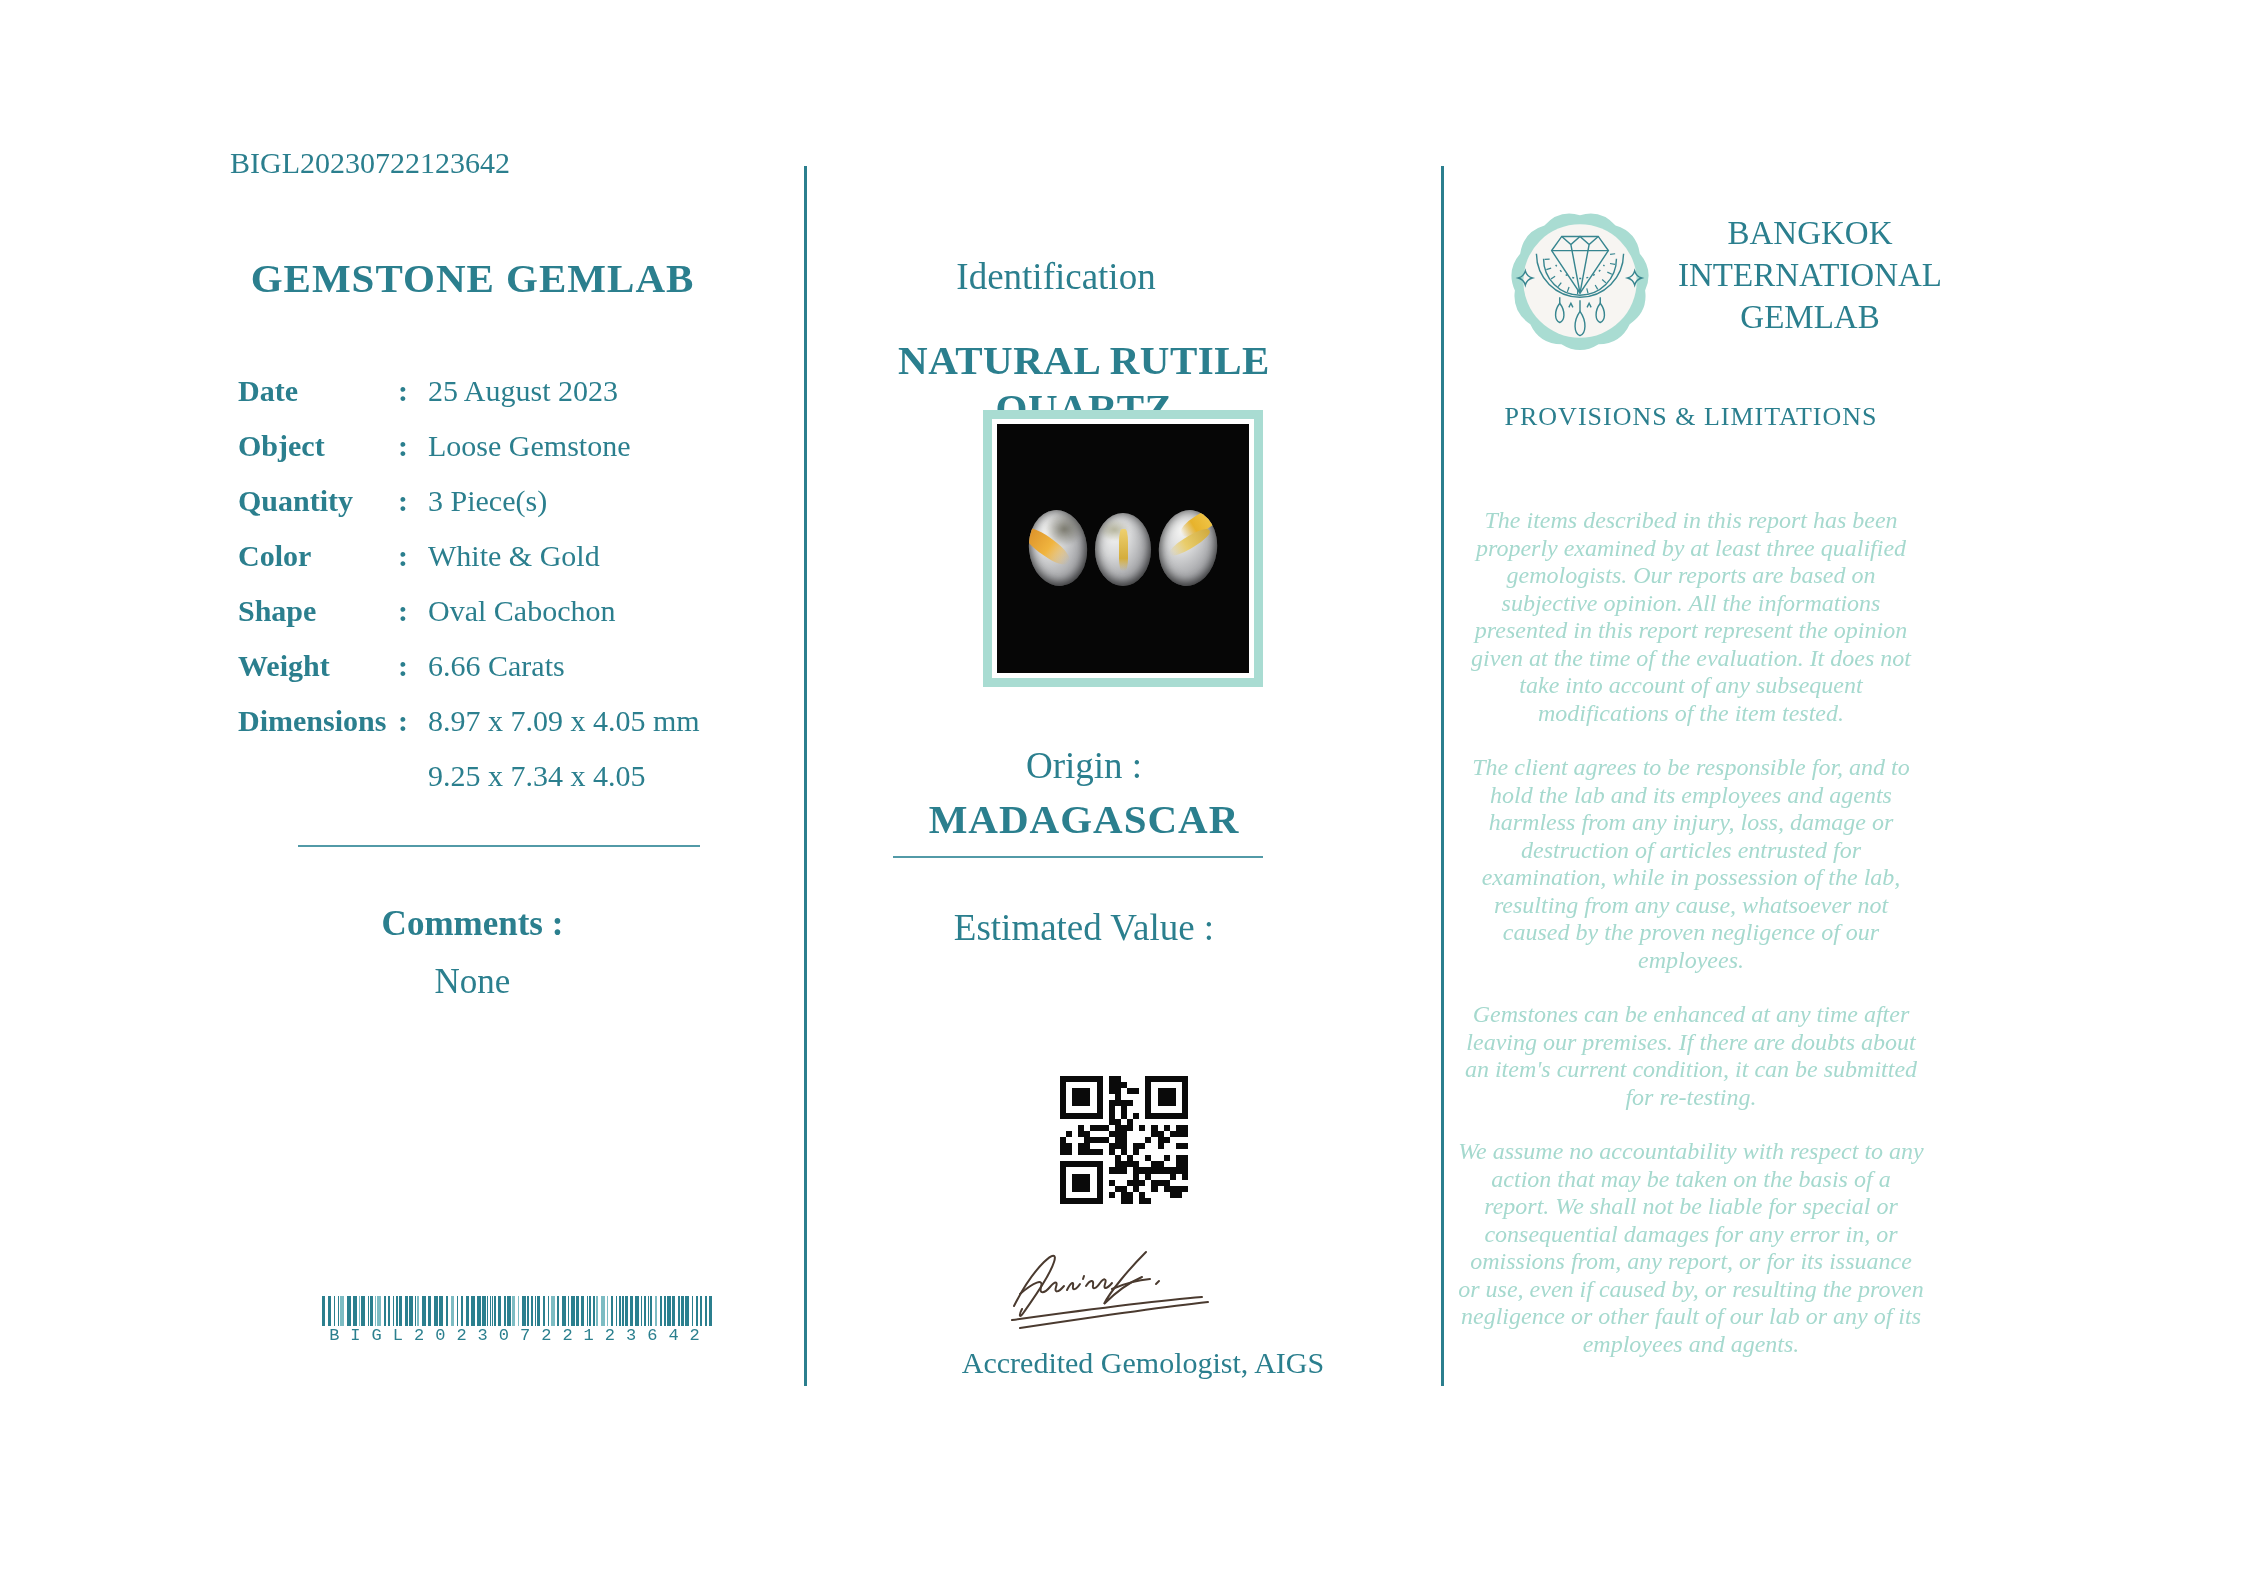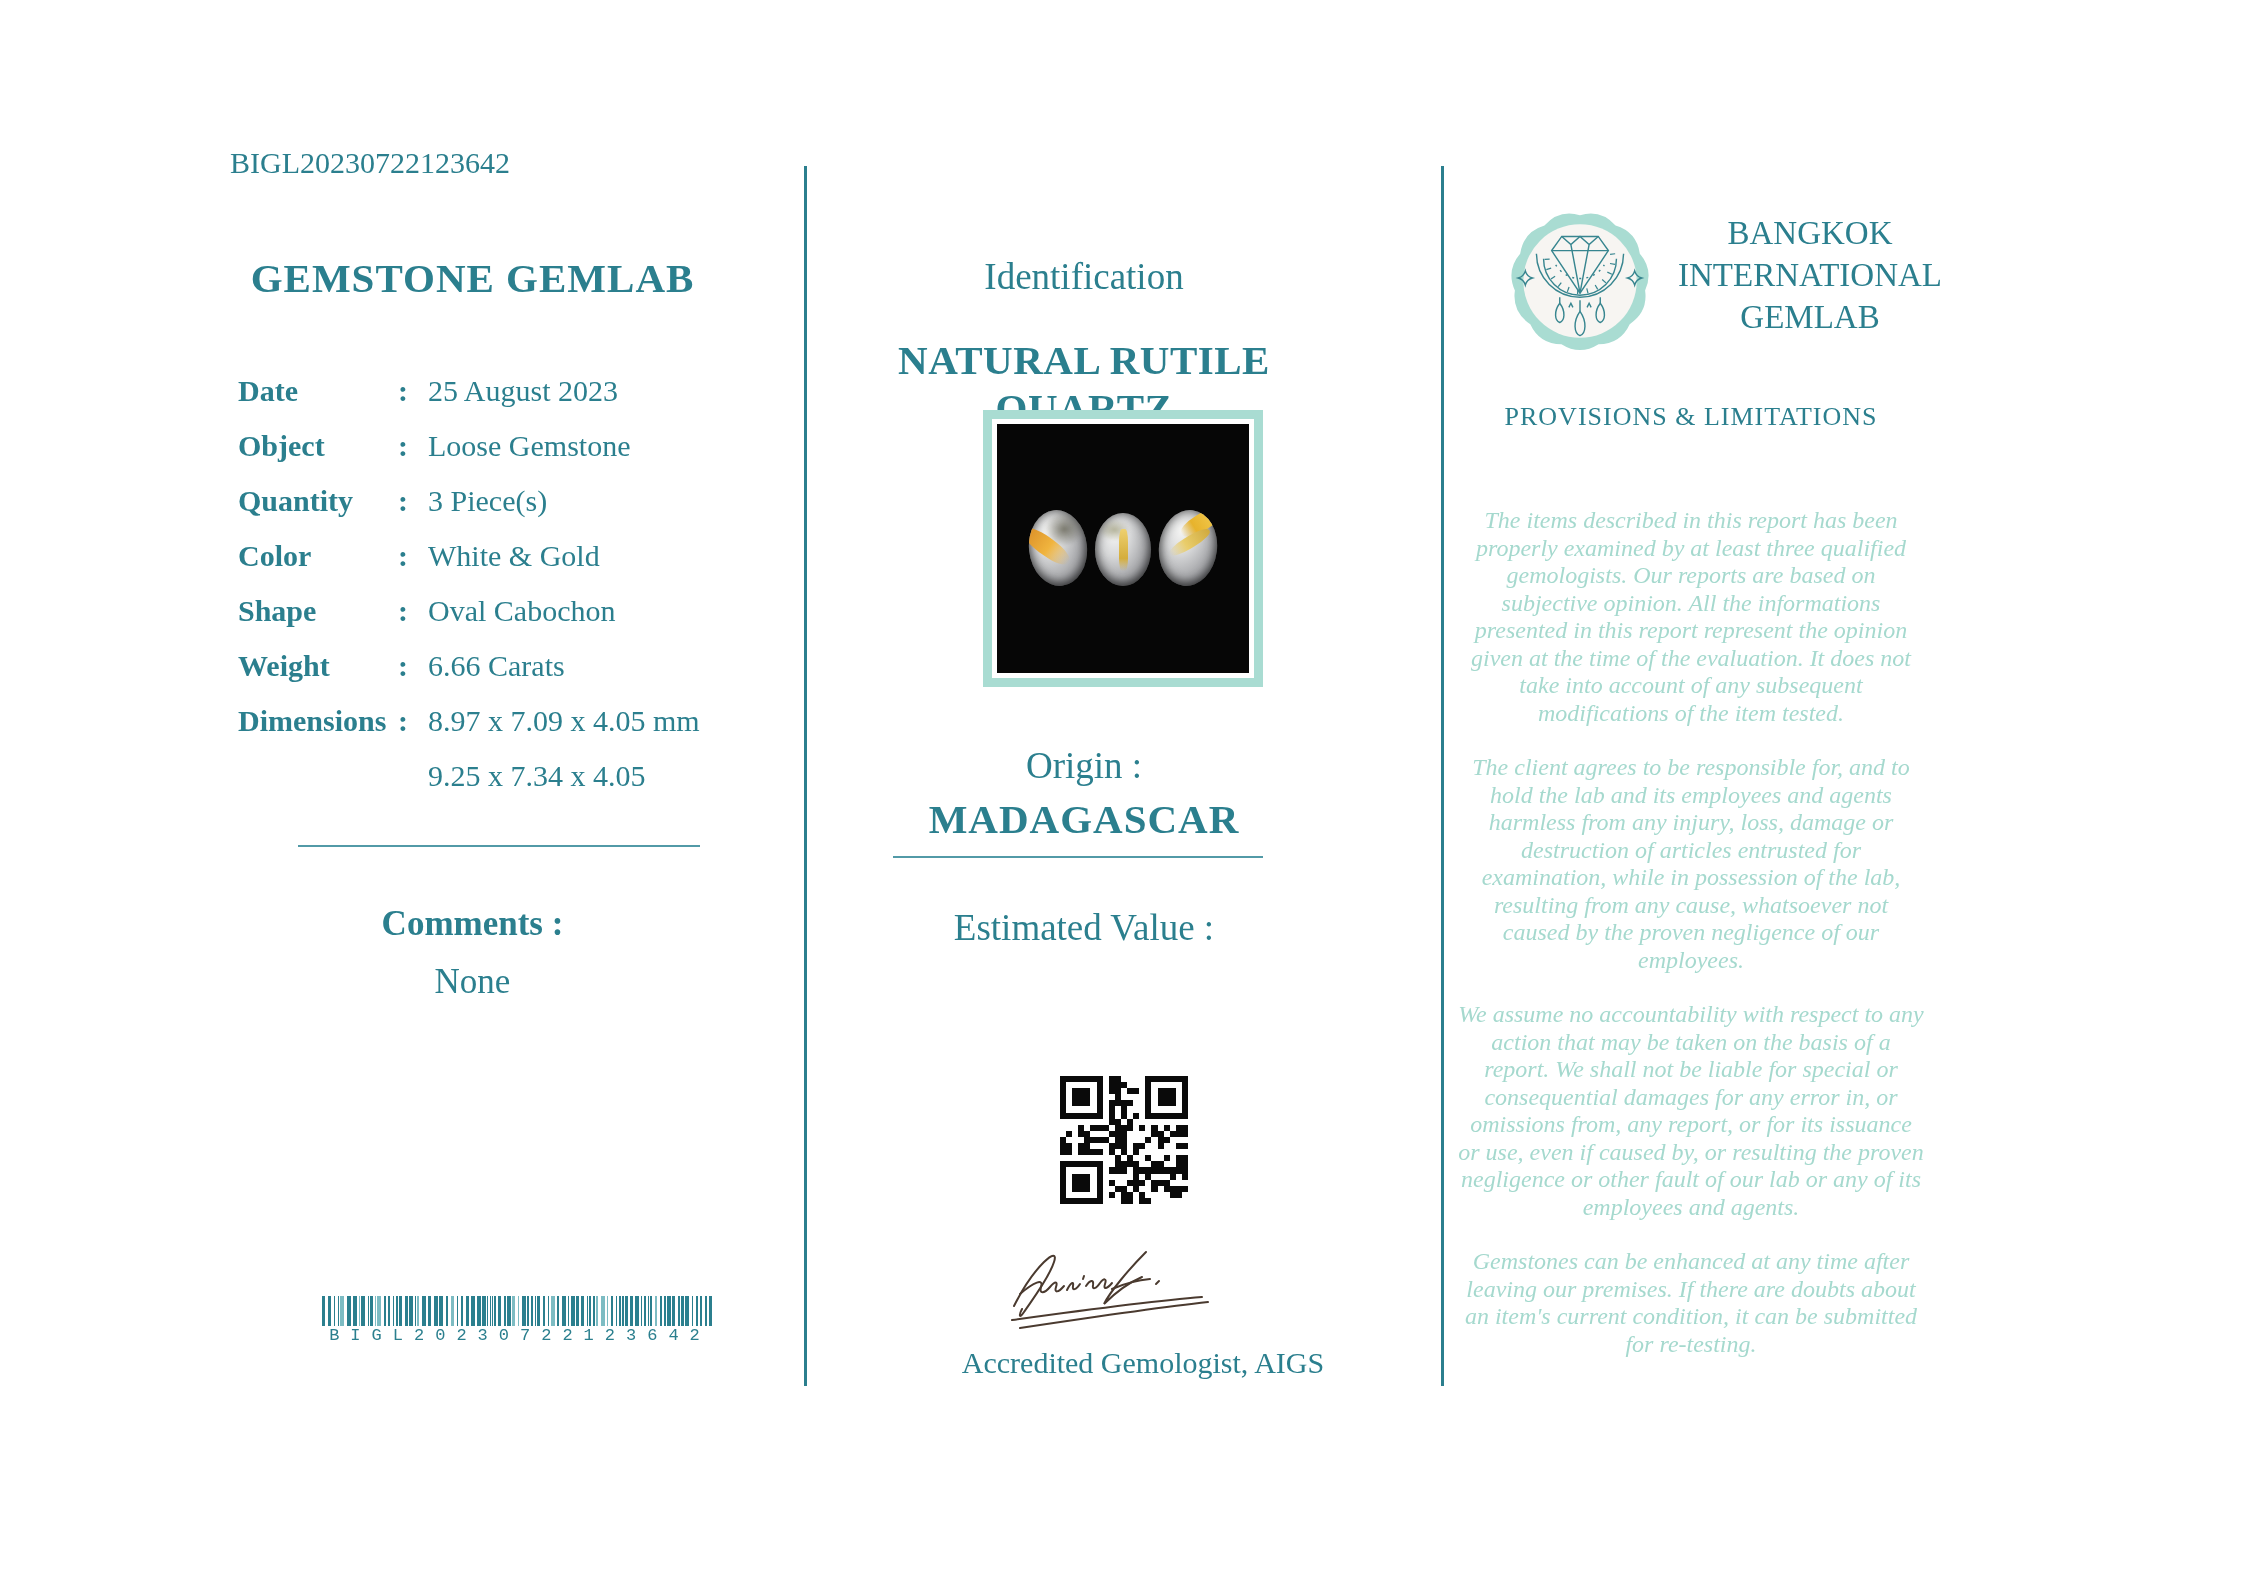--- a/index.html
+++ b/index.html
@@ -33,21 +33,21 @@
   .barcode i.lt{background:#7dbcc3;}
   .barcode-text{left:322px;top:1326px;width:396px;font-family:"Liberation Mono","DejaVu Sans Mono",monospace;
     font-size:17px;letter-spacing:11px;text-align:center;white-space:nowrap;color:var(--teal);}
 
   
   .vdiv{top:166px;width:2.5px;height:1220px;background:var(--teal);}
   .vdiv.d1{left:804px;}
   .vdiv.d2{left:1441px;}
 
   
-  .ident-label{left:806px;top:255px;width:556px;font-size:37px;}
+  .ident-label{left:778px;top:255px;width:556px;font-size:37px;}
   .gem-name{left:806px;top:336px;width:556px;font-size:41px;font-weight:bold;letter-spacing:.5px;}
   .gem-photo{left:983px;top:410px;width:280px;height:277px;background:var(--badge);padding:9px;}
   .gem-photo-white{width:100%;height:100%;background:#fff;padding:5px;}
   .gem-photo-black{position:relative;width:100%;height:100%;background:#060606;overflow:hidden;}
   .gem{position:absolute;border-radius:50%;overflow:hidden;
     background:radial-gradient(ellipse at 35% 28%,#f5f5f4 0%,#d8d9da 30%,#a8a9ac 62%,#77787c 88%,#5d5e62 100%);
     box-shadow:inset 0 0 12px rgba(0,0,0,.55), inset 0 -4px 8px rgba(0,0,0,.35);}
   .gem b{position:absolute;display:block;}
   .gem.g1{left:32px;top:86px;width:58px;height:76px;transform:rotate(-6deg);}
   .gem.g2{left:98px;top:89px;width:56px;height:73px;}
@@ -465,17 +465,17 @@
     <div>BANGKOK</div>
     <div>INTERNATIONAL</div>
     <div>GEMLAB</div>
   </div>
 
   <div class="abs prov-title center">PROVISIONS &amp; LIMITATIONS</div>
 
   <div class="abs provisions">
     <p>The items described in this report has been properly examined by at least three qualified gemologists. Our reports are based on subjective opinion. All the informations presented in this report represent the opinion given at the time of the evaluation. It does not take into account of any subsequent modifications of the item tested.</p>
     <p>The client agrees to be responsible for, and to hold the lab and its employees and agents harmless from any injury, loss, damage or destruction of articles entrusted for examination, while in possession of the lab, resulting from any cause, whatsoever not caused by the proven negligence of our employees.</p>
+    <p>Gemstones can be enhanced at any time after leaving our premises. If there are doubts about an item's current condition, it can be submitted for re-testing.</p>
     <p>We assume no accountability with respect to any action that may be taken on the basis of a report. We shall not be liable for special or consequential damages for any error in, or omissions from, any report, or for its issuance or use, even if caused by, or resulting the proven negligence or other fault of our lab or any of its employees and agents.</p>
-    <p>Gemstones can be enhanced at any time after leaving our premises. If there are doubts about an item's current condition, it can be submitted for re-testing.</p>
   </div>
 
 </div>
 
 </body></html>

